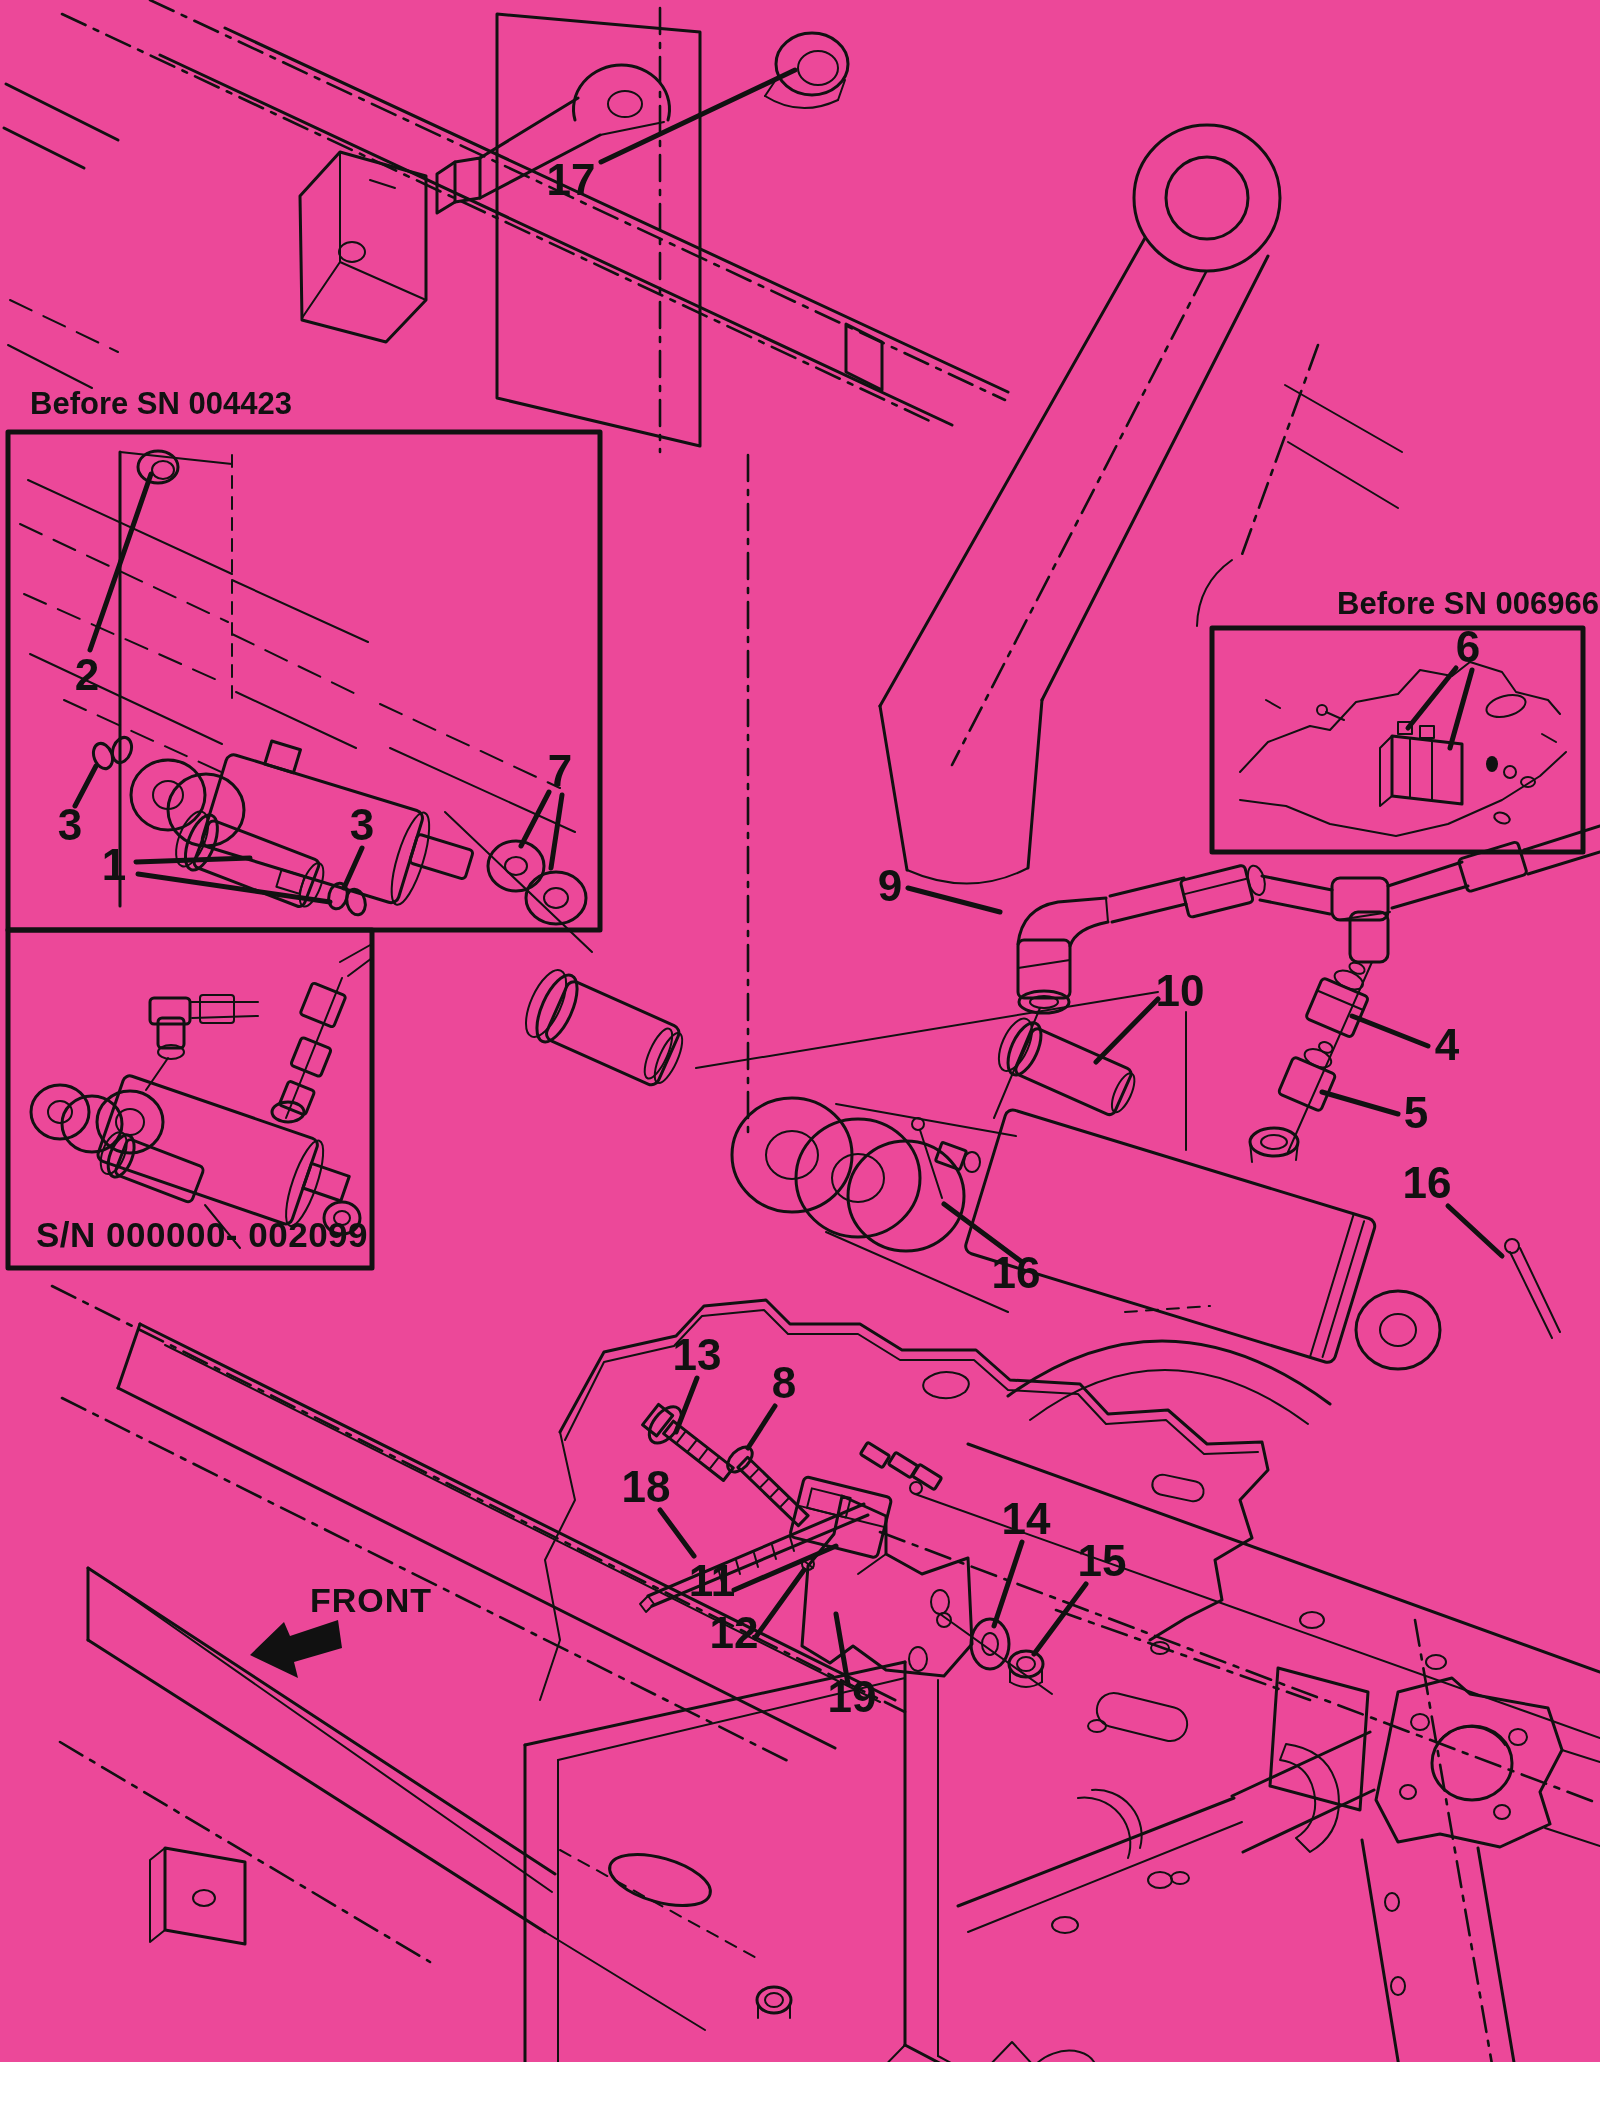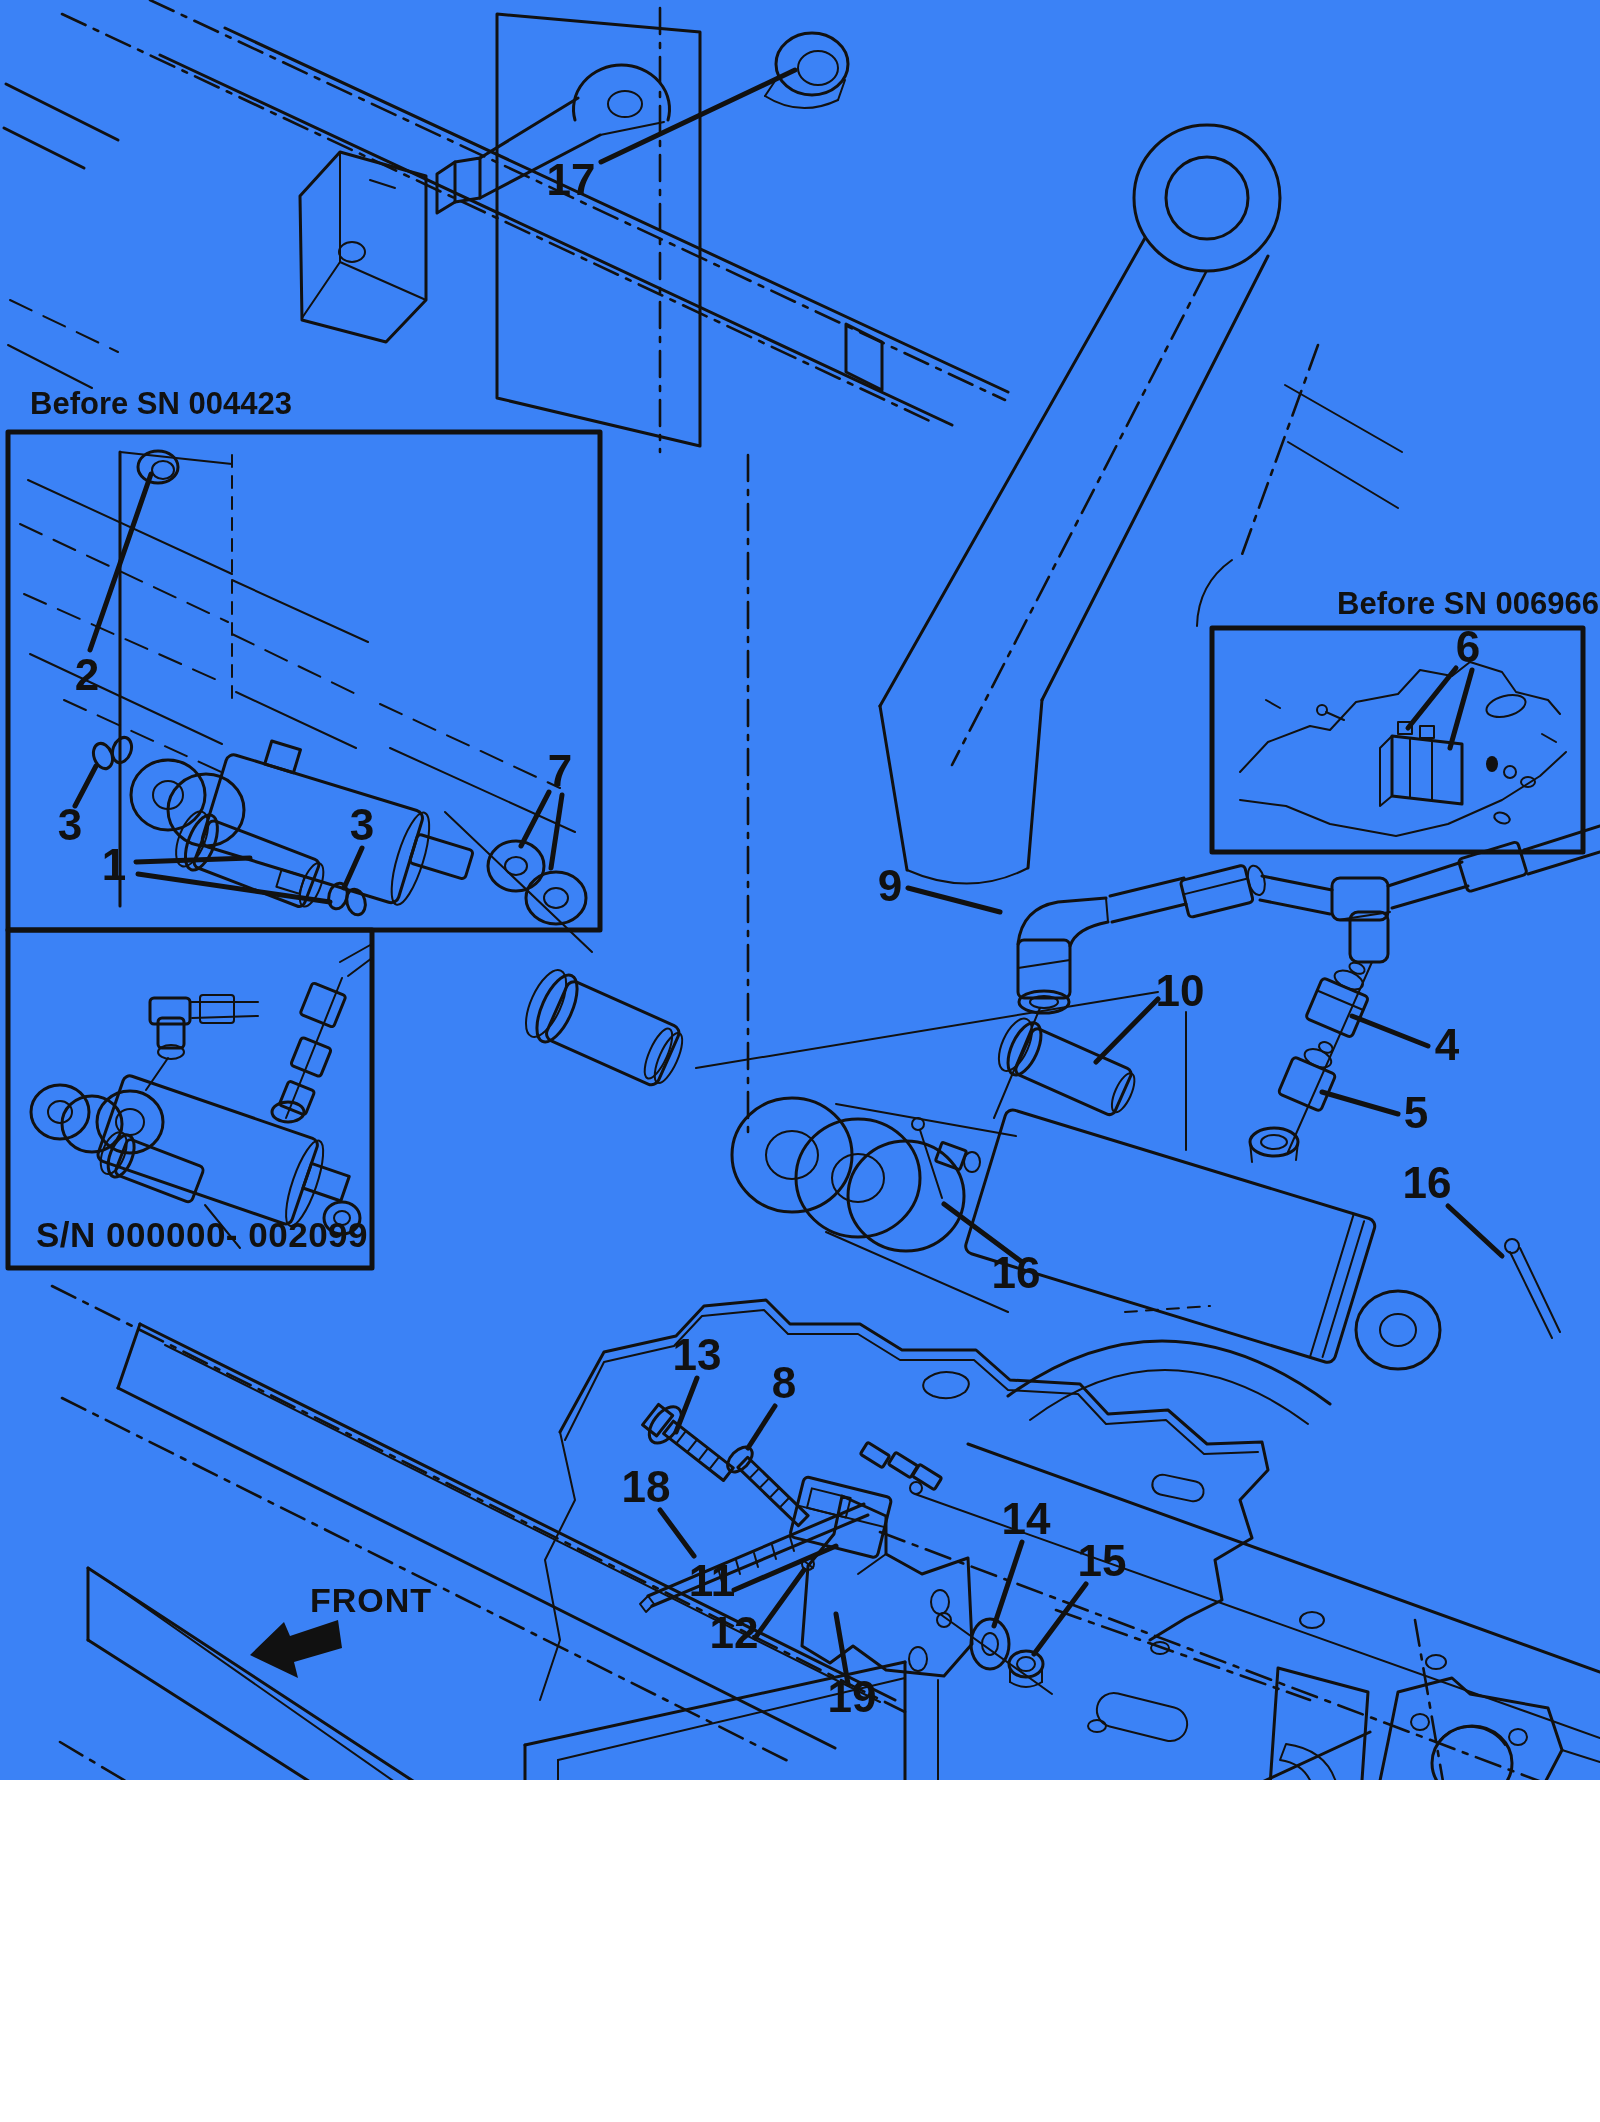--- a/index.html
+++ b/index.html
@@ -1,16 +1,16 @@
 <!DOCTYPE html>
 <html><head>
 <meta charset="utf-8">
 <style>
   html,body{margin:0;padding:0;background:#ffffff;}
-  .page{position:relative;width:1600px;height:1780px;background:#3b82f6;overflow:hidden;}
+  .page{position:relative;width:1600px;height:2062px;background:#ec4899;overflow:hidden;}
   svg{position:absolute;left:0;top:0;width:1600px;height:2122px;}
   svg *{fill:none;stroke:#111111;stroke-width:3;stroke-linecap:round;stroke-linejoin:round;}
   svg .thin{stroke-width:2;}
   svg .border{stroke-width:5;}
   svg .lead{stroke-width:5;}
   svg .cl{stroke-width:2.6;stroke-dasharray:26 9 5 9;}
   svg .dsh{stroke-dasharray:24 13;}
   svg .dshs{stroke-dasharray:12 9;}
   svg .blk{fill:#111111;stroke:none;}
   svg text{stroke:none;fill:#111111;font-family:"Liberation Sans",sans-serif;font-weight:700;}

